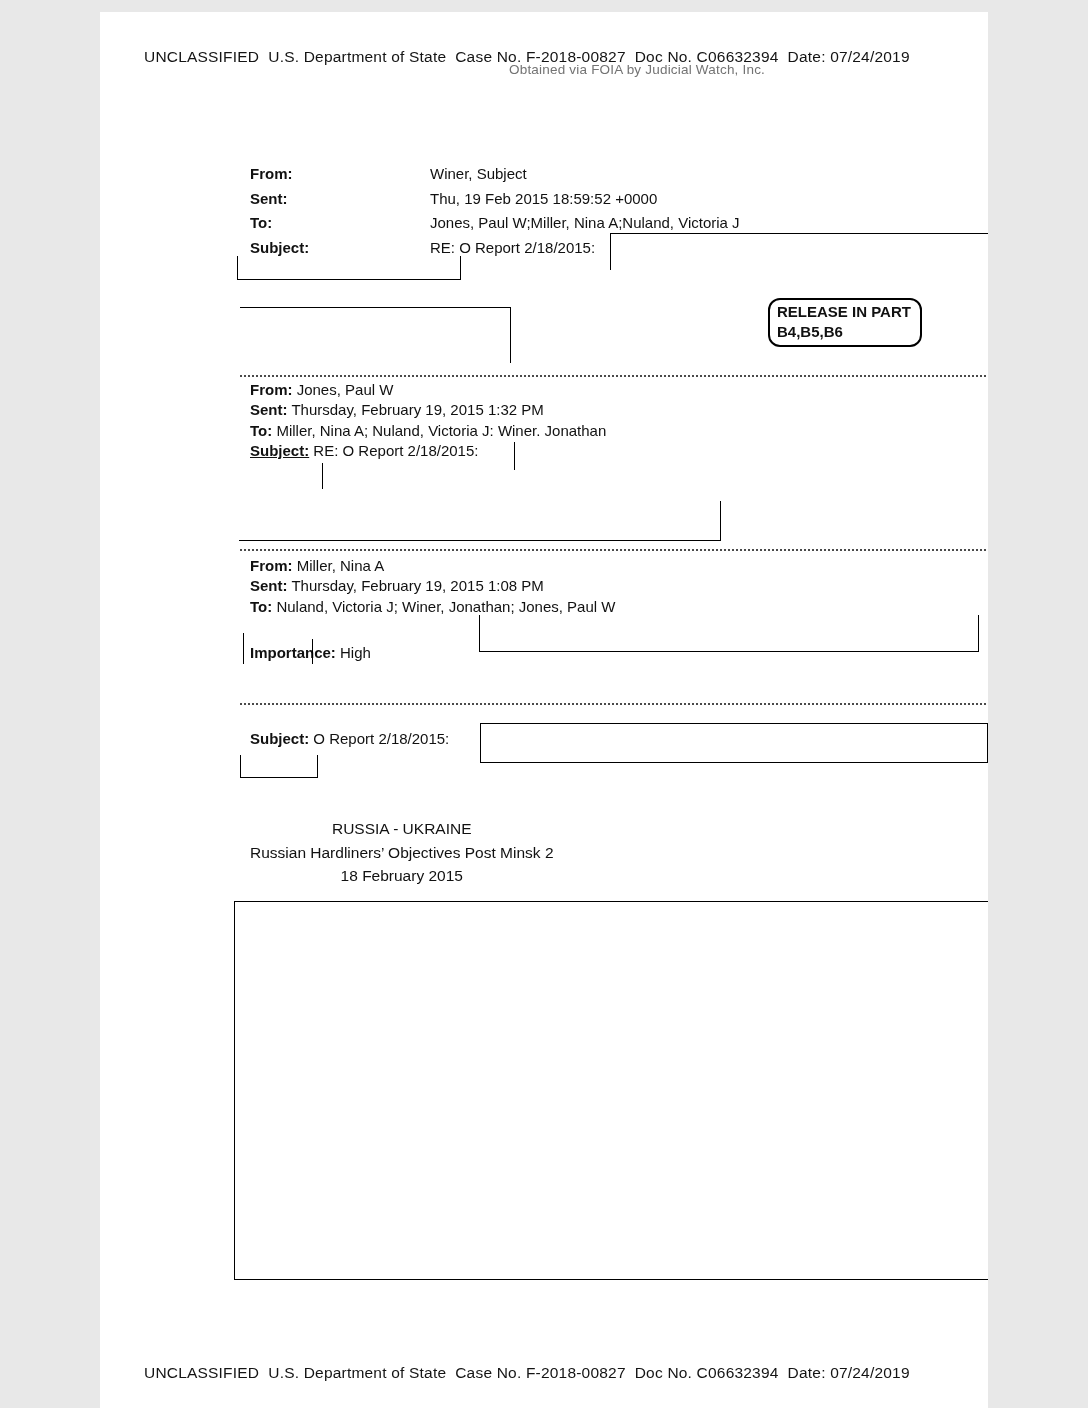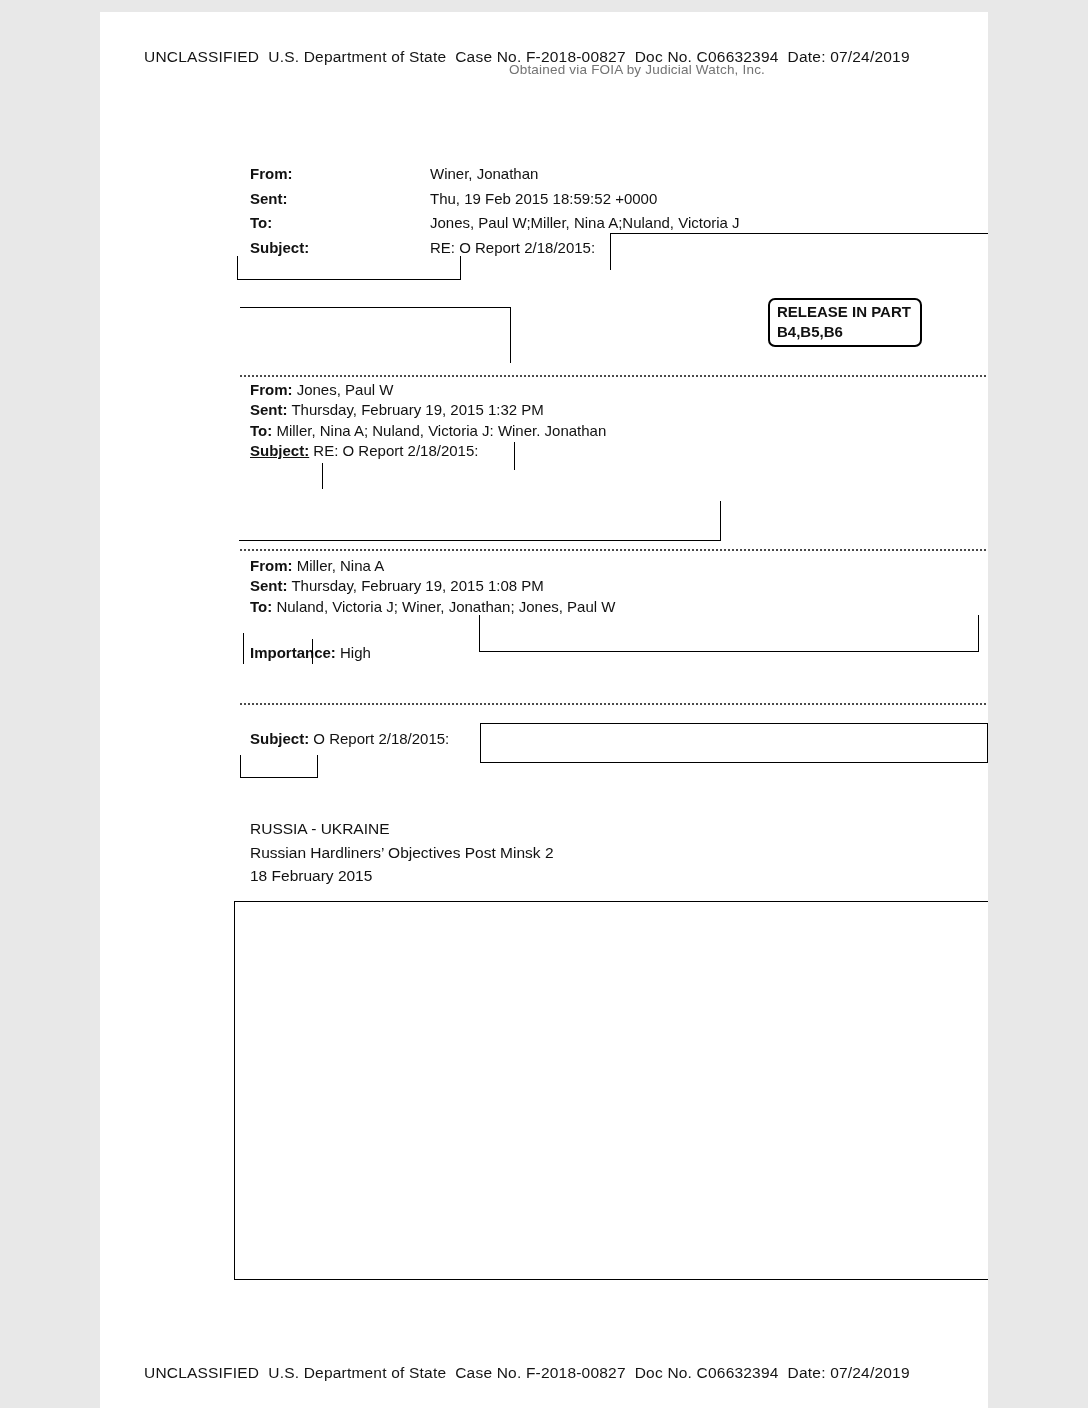--- a/index.html
+++ b/index.html
@@ -20,49 +20,49 @@
   .e1 .lbl{width:180px;font-weight:bold;flex:0 0 180px;}
 
   
   .eblk{position:absolute;left:150px;width:640px;font-size:15px;line-height:20.3px;}
   .eblk p{margin:0;}
   .b{font-weight:bold;}
   .ul{text-decoration:underline;}
 
   .code{position:absolute;font-size:17px;color:#c2410c;}
 
-  .stamp{position:absolute;left:668px;top:286px;border:2px solid #000;border-radius:7px;
+  .stamp{position:absolute;left:668px;top:286px;border:2px solid #000;border-radius:12px;
     padding:2px 9px 3px 7px;font-weight:bold;font-size:15px;line-height:20px;background:#fff;}
 
   .dotted{position:absolute;left:140px;width:790px;height:0;border-top:2px dotted #4a4a4a;}
 
   .hl{position:absolute;height:0;border-top:1.5px solid #000;}
   .vl{position:absolute;width:0;border-left:1.5px solid #000;}
   .bx{position:absolute;}
   .bx-full{border:1.5px solid #000;}
   .bx-lrb{border-left:1.5px solid #000;border-right:1.5px solid #000;border-bottom:1.5px solid #000;}
   .bx-tr{border-top:1.5px solid #000;border-right:1.5px solid #000;}
   .bx-rb{border-right:1.5px solid #000;border-bottom:1.5px solid #000;}
 
   .report{position:absolute;left:150px;top:805px;font-size:15.5px;line-height:23.5px;}
-  .report p{margin:0;}
+  .report p{margin:0;text-align:center;}
 </style>
 </head>
 <body>
 
 <div class="page">
 
   <div class="hdrline">UNCLASSIFIED  U.S. Department of State  Case No. F-2018-00827  Doc No. C06632394  Date: 07/24/2019</div>
   <div class="foia" style="color:#737373">Obtained via FOIA by Judicial Watch, Inc.</div>
   <div class="ftrline">UNCLASSIFIED  U.S. Department of State  Case No. F-2018-00827  Doc No. C06632394  Date: 07/24/2019</div>
 
   <div class="e1">
     <div class="row">
       <span class="lbl">From:</span>
-      <span>Winer, Jonathan</span>
+      <span>Winer, Subject</span>
     </div>
     <div class="row">
       <span class="lbl">Sent:</span>
       <span>Thu, 19 Feb 2015 18:59:52 +0000</span>
     </div>
     <div class="row">
       <span class="lbl">To:</span>
       <span>Jones, Paul W;Miller, Nina A;Nuland, Victoria J</span>
     </div>
     <div class="row">

